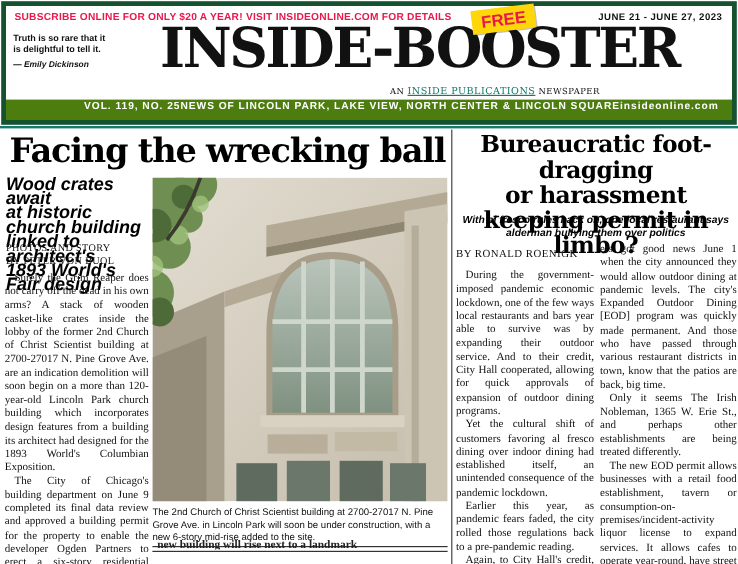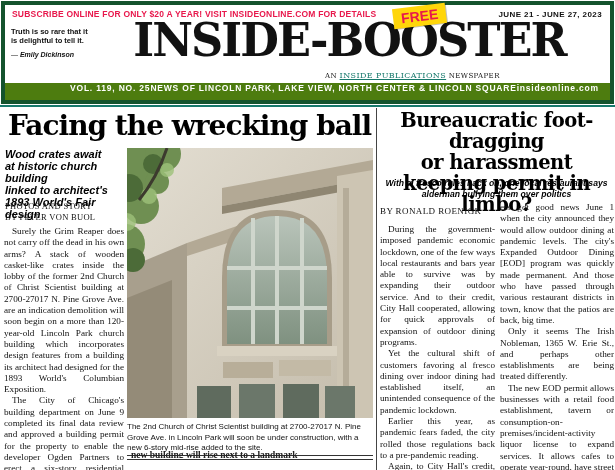--- a/index.html
+++ b/index.html
@@ -29,21 +29,21 @@
             display:flex;align-items:flex-start;justify-content:space-between;
             padding:0 26px 0 65px;color:#fff;font-family:"Liberation Sans",sans-serif;
             font-weight:bold;font-size:8.5px;letter-spacing:.8px;white-space:nowrap;}
   .teal-bar .mid{flex:1;text-align:center;}
   .teal-rule{position:absolute;left:0;top:105px;width:615px;height:2px;background:#17796c;}
 
   
   .headline-left{position:absolute;left:8px;top:109px;width:364px;font-family:"DejaVu Serif",serif;
                  font-weight:bold;font-size:28px;letter-spacing:-1px;white-space:nowrap;color:#000;}
   .deck-left{position:absolute;left:5px;top:148px;width:120px;font-family:"Liberation Sans",sans-serif;
-             font-style:italic;font-weight:bold;font-size:11px;line-height:12px;color:#000;}
+             font-style:italic;font-weight:bold;font-size:15px;line-height:12px;color:#000;}
   .credit{position:absolute;left:5px;top:201px;font-size:8.5px;line-height:10.5px;letter-spacing:.3px;}
   .body-col{font-size:9.2px;line-height:11.3px;text-align:justify;overflow:hidden;}
   .body-col p{margin:0;}
   .body-col p.indent{text-indent:8px;}
   .col-left{position:absolute;left:4px;top:226px;width:120px;height:244px;}
 
   
   .photo{position:absolute;left:127px;top:148px;width:246px;height:270px;overflow:hidden;}
   .caption{position:absolute;left:127px;top:422px;width:246px;font-family:"Liberation Sans",sans-serif;
            font-size:8px;line-height:10.5px;color:#111;}

